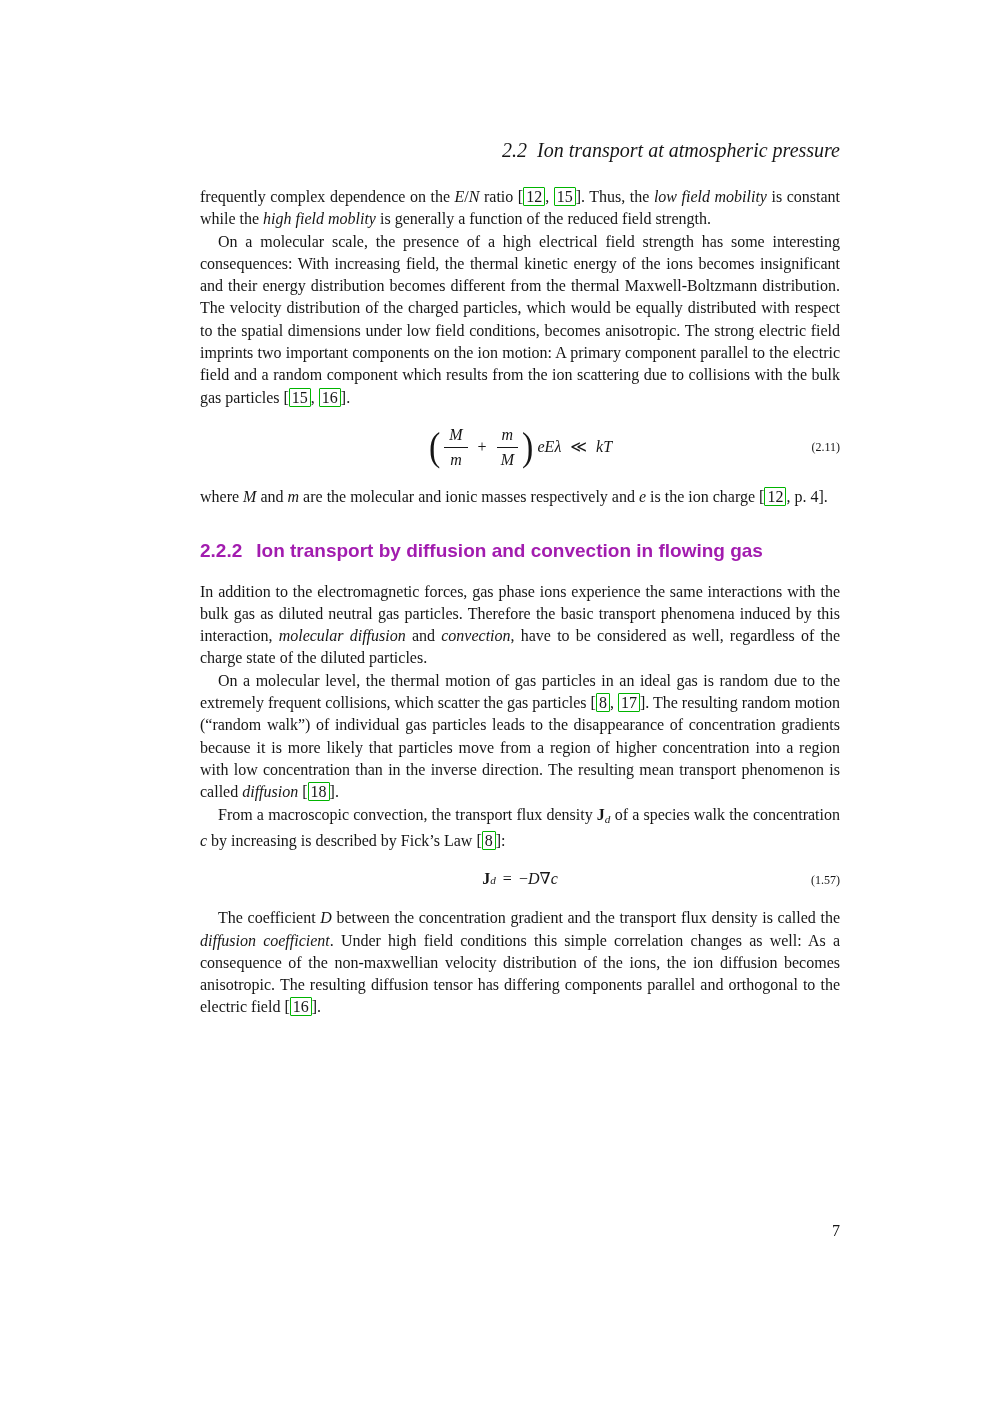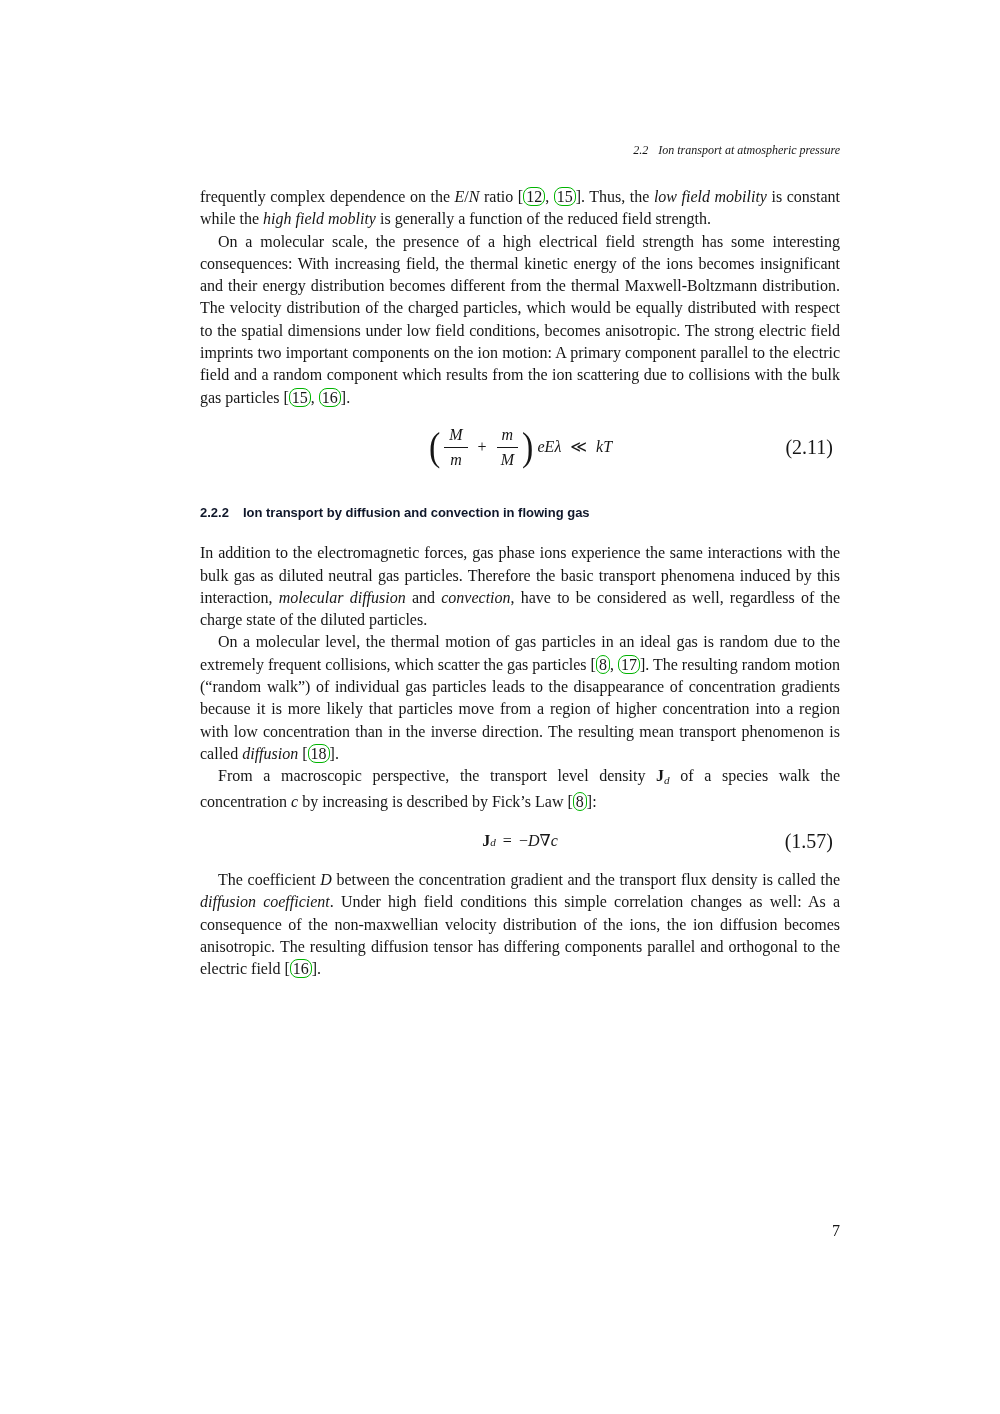--- a/index.html
+++ b/index.html
@@ -3,50 +3,50 @@
 <meta charset="utf-8">
 <style>
   html,body { margin:0; padding:0; background:#ffffff; }
   .page {
     position:relative; width:1000px; height:1414px; background:#ffffff;
     font-family:"Liberation Serif","DejaVu Serif",serif; color:#161616;
     overflow:hidden;
   }
   .running-header {
     position:absolute; top:140px; left:200px; width:640px;
-    text-align:right; font-style:italic; font-size:12px; line-height:20px;
+    text-align:right; font-style:italic; font-size:20px; line-height:20px;
   }
   .hdr-num { margin-right:10px; }
   .body-text {
     position:absolute; top:186px; left:200px; width:640px;
     font-size:16px; line-height:22.3px; text-align:justify;
   }
   .para { margin:0; text-indent:18px; }
   .noindent { text-indent:0; }
   .it  { font-style:italic; }
   .vec { font-weight:bold; }
   .sub { font-style:italic; font-size:70%; vertical-align:-0.25em; }
   .cite {
-    border:1.3px solid #00b400; padding:0 2px; border-radius:8px;
+    border:1.3px solid #00b400; padding:0 2px; border-radius:1px;
     color:#161616; cursor:pointer;
   }
   .equation { position:relative; text-align:center; margin:16px 0; }
   .eq-inner { display:inline-flex; align-items:center; font-size:16px; }
   .eq-inner-base { display:inline-flex; align-items:baseline; font-size:16px; }
   .bigparen { font-size:40px; font-weight:300; line-height:0.85; transform:scaleX(0.85); }
   .frac { display:inline-block; text-align:center; margin:0 3px; font-style:italic; line-height:1.25; }
   .frac .num { display:block; padding:0 5px 2px; border-bottom:1px solid #161616; }
   .frac .den { display:block; padding-top:2px; }
   .op  { margin:0 7px; font-style:normal; }
   .rel { margin:0 9px; font-style:normal; }
   .eq-factor { margin-left:3px; }
-  .eq-number { position:absolute; right:7px; top:50%; transform:translateY(-50%); font-size:20px; }
+  .eq-number { position:absolute; right:0; top:50%; transform:translateY(-50%); font-size:12px; }
   .subsection {
     font-family:"Liberation Sans","DejaVu Sans",sans-serif;
-    font-size:13px; font-weight:bold; color:#0f172a;
+    font-size:19px; font-weight:bold; color:#a21caf;
     margin:32px 0 18px; text-align:left;
   }
   .h-num { margin-right:14px; }
   .page-number {
     position:absolute; top:1222px; left:200px; width:640px;
     text-align:right; font-size:16px;
   }
 </style>
 </head>
 <body>
@@ -75,28 +75,29 @@
           <span class="den">M</span>
         </span>
         <span class="bigparen">)</span>
         <span class="it eq-factor">eEλ</span>
         <span class="rel">≪</span>
         <span class="it">kT</span>
       </span>
       <span class="eq-number">(2.11)</span>
     </div>
 
+    <p class="para noindent"><span>where </span><span class="it">M</span><span> and </span><span class="it">m</span><span> are the molecular and ionic masses respectively and </span><span class="it">e</span><span> is the ion charge </span><span>[<span class="cite">12</span>, p. 4]</span><span>.</span></p>
 
     <h2 class="subsection">
       <span class="h-num">2.2.2</span><span>Ion transport by diffusion and convection in flowing gas</span>
     </h2>
 
     <p class="para noindent"><span>In addition to the electromagnetic forces, gas phase ions experience the same interactions with the bulk gas as diluted neutral gas particles. Therefore the basic transport phenomena induced by this interaction, </span><span class="it">molecular diffusion</span><span> and </span><span class="it">convection</span><span>, have to be considered as well, regardless of the charge state of the diluted particles.</span></p>
     <p class="para"><span>On a molecular level, the thermal motion of gas particles in an ideal gas is random due to the extremely frequent collisions, which scatter the gas particles </span><span>[<span class="cite">8</span>, <span class="cite">17</span>]</span><span>. The resulting random motion (“random walk”) of individual gas particles leads to the disappearance of concentration gradients because it is more likely that particles move from a region of higher concentration into a region with low concentration than in the inverse direction. The resulting mean transport phenomenon is called </span><span class="it">diffusion</span><span> </span><span>[<span class="cite">18</span>]</span><span>.</span></p>
-    <p class="para"><span>From a macroscopic perspective, the transport level density </span><span class="vec">J</span><span class="sub">d</span><span> of a species walk the concentration </span><span class="it">c</span><span> by increasing is described by Fick’s Law </span><span>[<span class="cite">8</span>]</span><span>:</span></p>
+    <p class="para"><span>From a macroscopic convection, the transport flux density </span><span class="vec">J</span><span class="sub">d</span><span> of a species walk the concentration </span><span class="it">c</span><span> by increasing is described by Fick’s Law </span><span>[<span class="cite">8</span>]</span><span>:</span></p>
 
     <div class="equation">
       <span class="eq-inner-base">
         <span class="vec">J</span>
           <span class="sub">d</span>
         <span class="op">=</span>
         <span>−</span>
           <span class="it">D</span>
           <span>∇</span>
           <span class="it">c</span>

